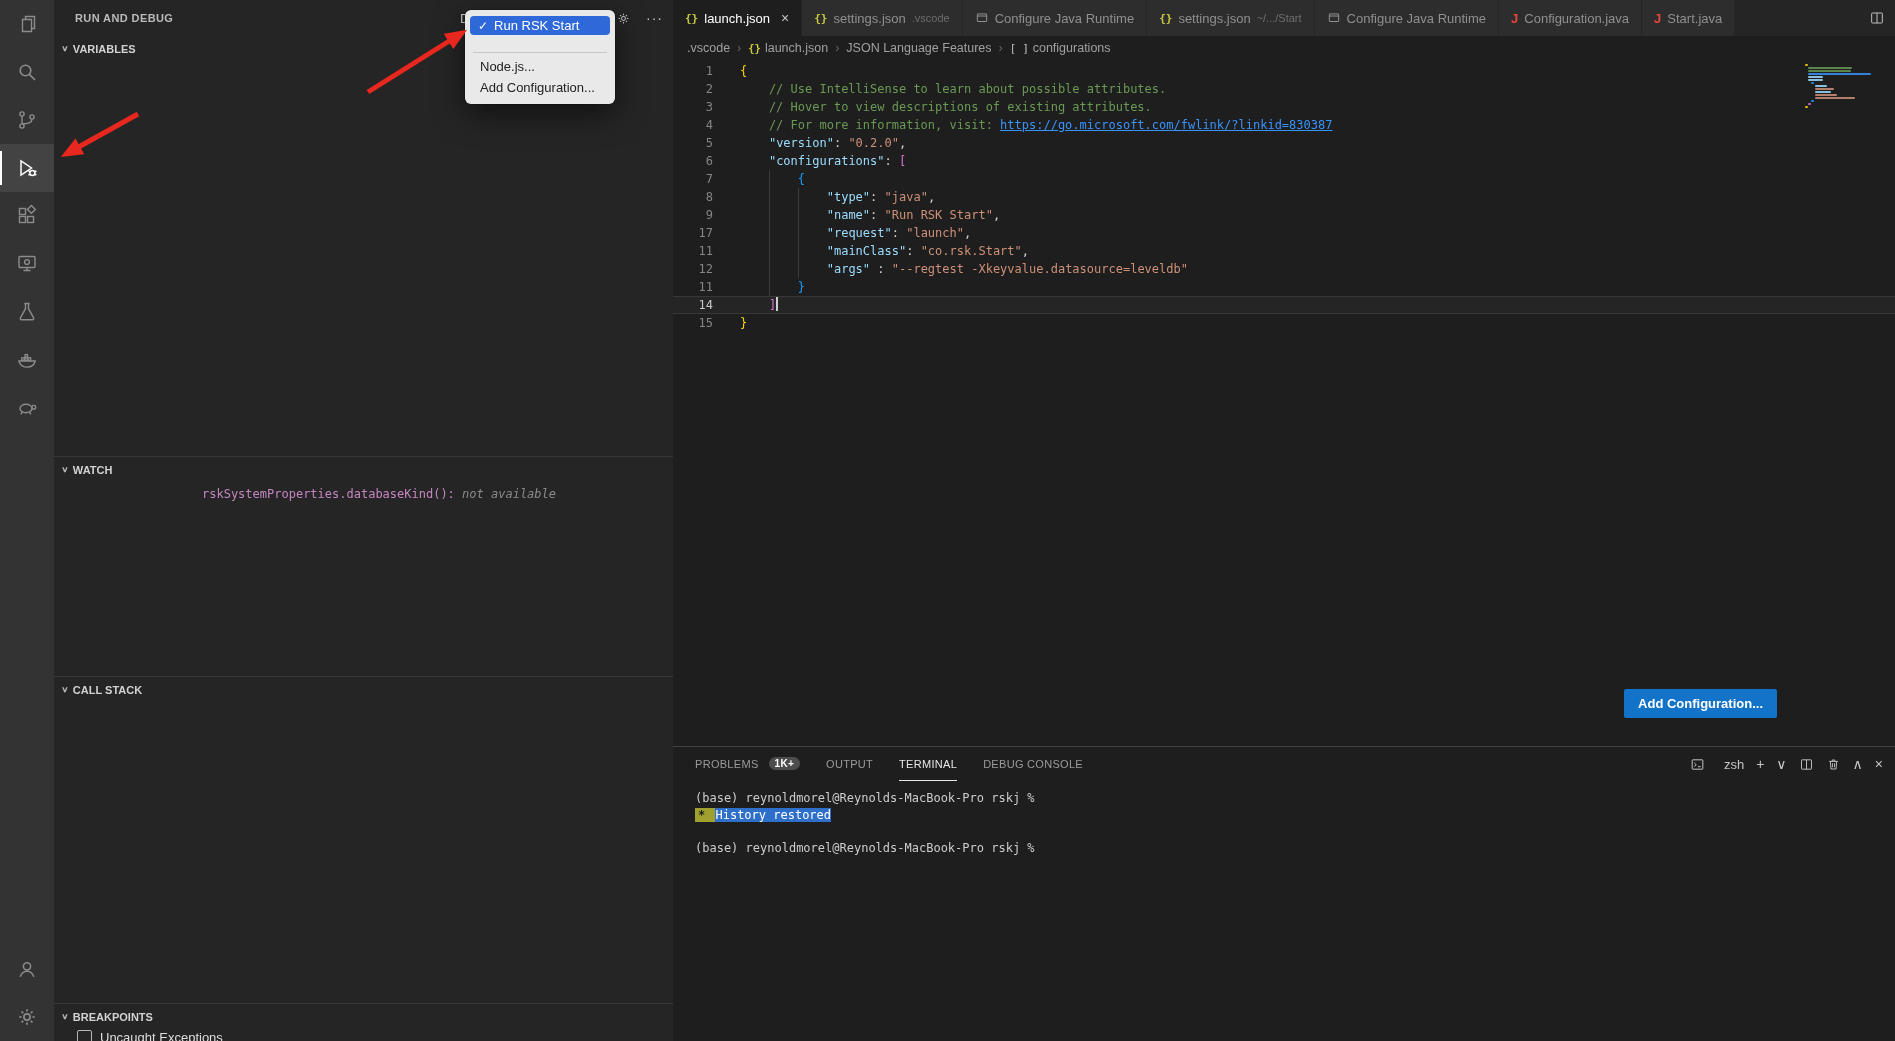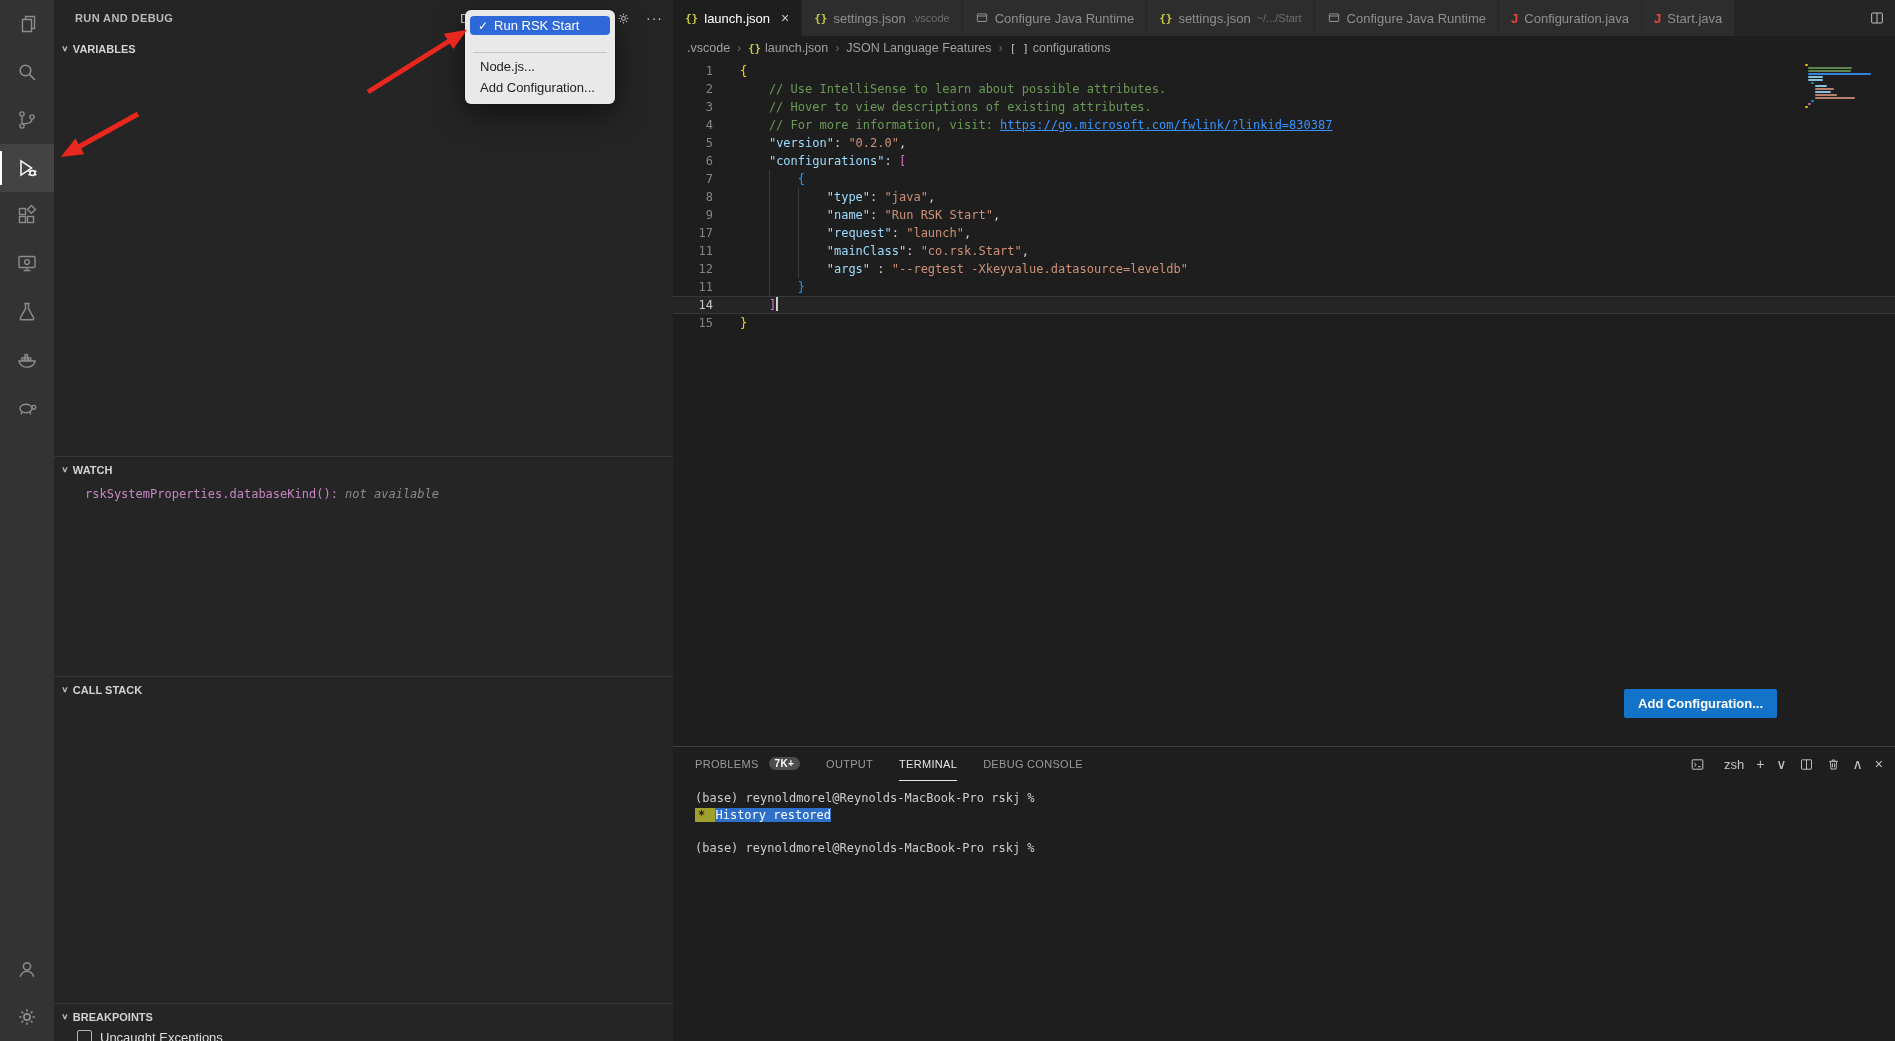--- a/index.html
+++ b/index.html
@@ -26,21 +26,21 @@
   .partial-d{position:absolute;left:460px;top:11px;color:#c9c9c9;font-size:13px;z-index:30;}
 
   .sec{position:absolute;left:0;width:100%;box-sizing:border-box;border-top:1px solid rgba(128,128,128,.22);}
   #sec-variables{top:36px;height:420px;border-top:none;}
   #sec-watch{top:456px;height:220px;}
   #sec-callstack{top:676px;height:327px;}
   #sec-breakpoints{top:1003px;height:38px;}
   .sec-h{height:25px;display:flex;align-items:center;gap:5px;padding-left:8px;
     font-size:11px;font-weight:bold;color:#d2d2d2;cursor:pointer;}
   .sec-chev{font-size:8px;color:#b5b5b5;transform:scaleX(1.25);}
-  .watch-item{padding-left:31px;margin-top:5px;font:12px "DejaVu Sans Mono",monospace;cursor:pointer;}
+  .watch-item{padding-left:31px;margin-top:5px;font:12px "DejaVu Sans Mono",monospace;cursor:pointer;text-align:center;}
   .watch-expr{color:#c586c0;}
   .watch-val{color:#8a8a8a;font-style:italic;}
   .bp-row{display:flex;align-items:center;gap:8px;padding-left:23px;margin-top:1px;font-size:13px;color:#dddddd;cursor:pointer;}
   .bp-check{width:13px;height:13px;border:1px solid #b5b5b5;border-radius:2px;background:transparent;flex:none;}
 
   
   .menu{position:absolute;left:465px;top:10px;width:150px;background:#e9e9e9;border-radius:6px;
     box-shadow:0 10px 30px rgba(0,0,0,.55),0 0 0 1px rgba(0,0,0,.18);z-index:40;
     padding:4px 0 6px;font-size:13px;color:#222;}
   .menu-sel{margin:2px 5px;background:var(--menusel);color:#fff;border-radius:4px;
@@ -431,21 +431,21 @@
         <div class="mm-line" style="width: 3px; margin-left: 0px; background: rgb(255, 215, 0);"></div>
       </div>
   </div>
 
   <button class="add-config">Add Configuration...</button>
 
   <div class="panel">
     <div class="panel-tabs">
         <div class="p-tab">
           <span>PROBLEMS</span>
-          <span class="badge">7K+</span>
+          <span class="badge">1K+</span>
         </div>
         <div class="p-tab">
           <span>OUTPUT</span>
         </div>
         <div class="p-tab active">
           <span>TERMINAL</span>
         </div>
         <div class="p-tab">
           <span>DEBUG CONSOLE</span>
         </div>

